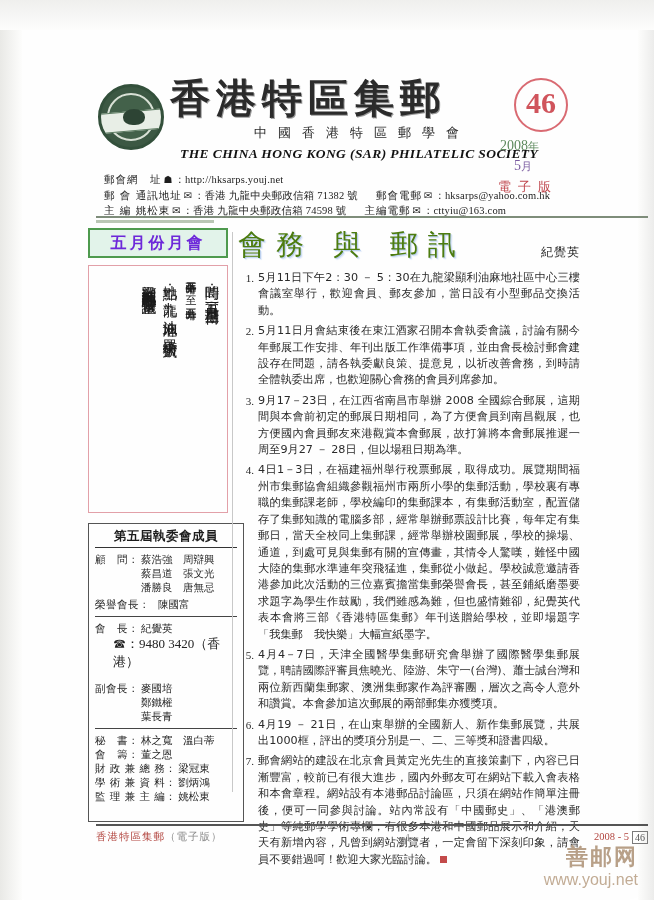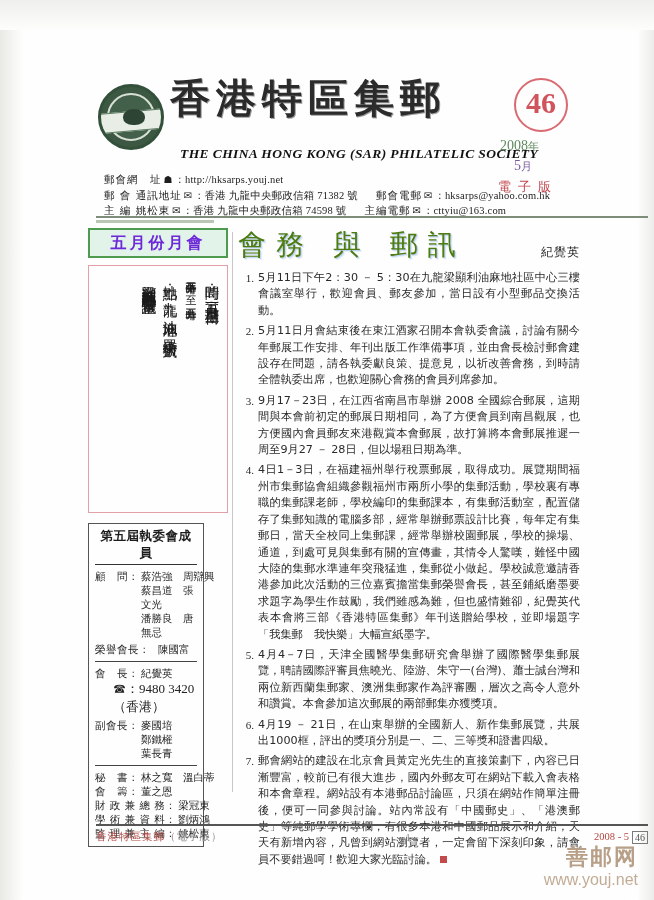--- a/index.html
+++ b/index.html
@@ -187,23 +187,23 @@
     line-height: 19px;
     letter-spacing: 1px;
     color: #1b1b1b;
     white-space: nowrap;
   }
   .vcol.small { font-size: 11px; letter-spacing: 0; }
 
   .committee-box {
     margin-top: 10px;
     border: 1.5px solid #555;
-    padding: 4px 6px 6px 6px;
+    padding: 4px 6px 18px 6px;
     box-sizing: border-box;
-    width: 116px;
+    width: 156px;
   }
   .committee-hd {
     text-align: center;
     font-size: 12.5px;
     font-weight: bold;
     letter-spacing: 0.5px;
     border-bottom: 1.5px solid #333;
     padding-bottom: 2px;
     margin-bottom: 4px;
     color: #1c1c1c;
@@ -310,20 +310,21 @@
   <div class="masthead">
 
     <div class="logo">
       <div class="logo-inner"></div>
       <div class="logo-band"></div>
       <div class="logo-bird"></div>
     </div>
 
     <div class="title-cn">香港特區集郵</div>
 
+    <div class="title-sub-cn">中國香港特區郵學會</div>
 
     <div class="title-en">THE  CHINA  HONG KONG  (SAR)  PHILATELIC  SOCIETY</div>
 
     <div class="issue-circle">46</div>
 
     <div class="issue-year">
       <span>2008</span><span class="cn">年</span>
     </div>
     <div class="issue-month">
       <span>5</span><span class="cn">月</span>
@@ -398,21 +399,21 @@
       <div class="cm-sep"></div>
 
       <div class="cm-row">
         <span class="k tight">會　長：</span>
         <span class="v">紀覺英</span>
       </div>
       <div class="cm-phone">
         <span>☎</span>：<span>9480 3420（香港）</span>
       </div>
 
-      <div class="cm-row" style="margin-top:2px;">
+      <div class="cm-row" style="margin-top:10px;">
         <span class="k tight">副會長：</span>
         <span class="v">麥國培</span>
       </div>
       <div class="cm-cont">鄭鐵權</div>
       <div class="cm-cont">葉長青</div>
 
       <div class="cm-sep"></div>
 
       <div class="cm-row">
         <span class="k tight">秘　書：</span>

